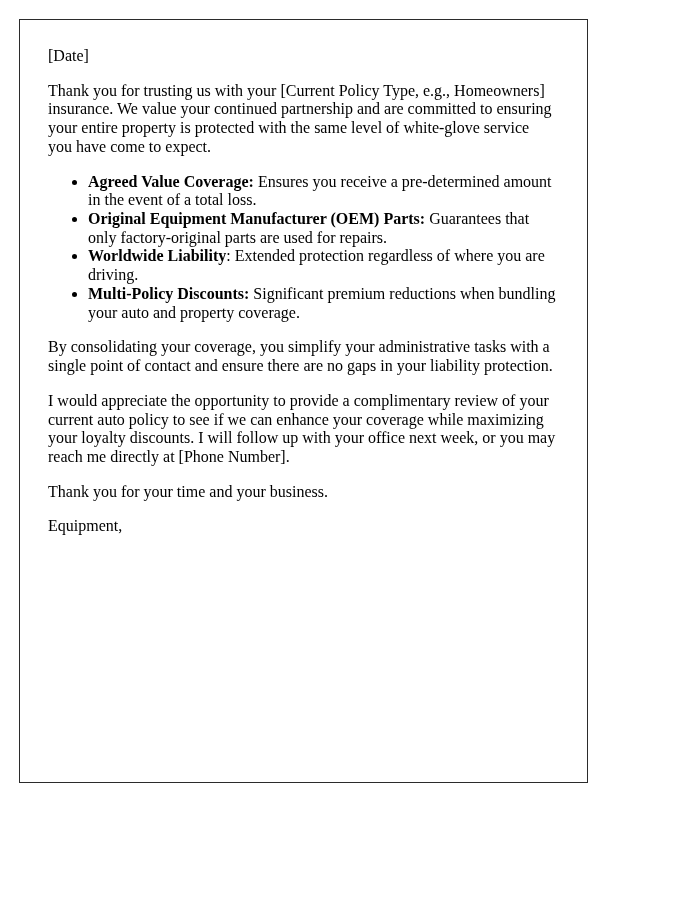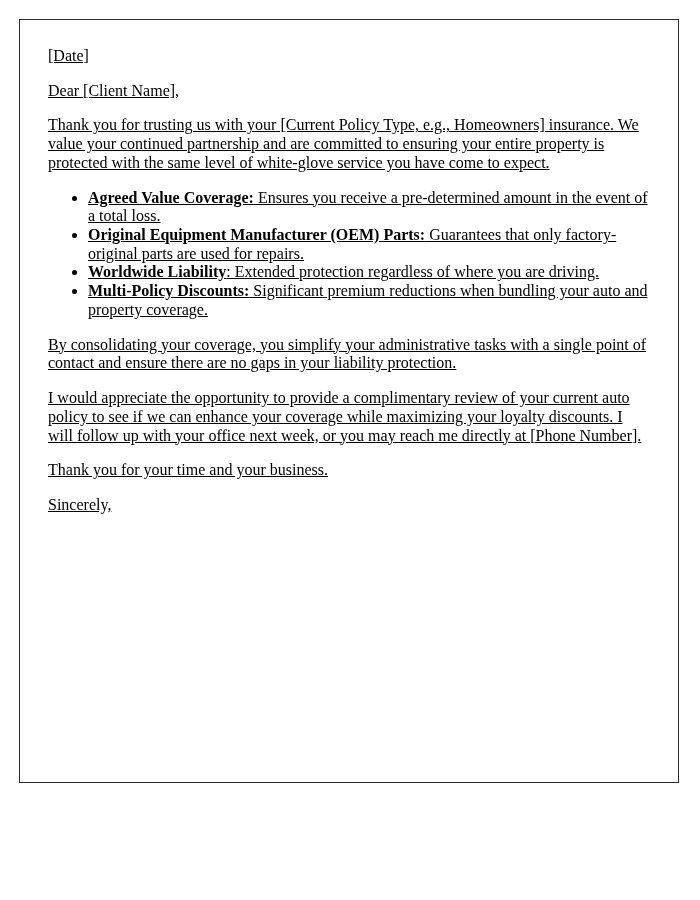--- a/index.html
+++ b/index.html
@@ -12,28 +12,27 @@
     background: #ffffff;
     position: relative;
     font-family: "Liberation Serif", "DejaVu Serif", serif;
     color: #000000;
     -webkit-font-smoothing: antialiased;
   }
   .letter-page {
     position: absolute;
     left: 19px;
     top: 19px;
-    width: 660px;
+    width: 569px;
     height: 764px;
     box-sizing: border-box;
     border: 1px solid var(--border-color, #2b2b2b);
     background: var(--page-bg, #ffffff);
     padding: 27px 30px 0 28px;
     overflow: hidden;
-    text-decoration: underline;
   }
   .letter-body p {
     margin: 16px 0;
     font-size: 16px;
     line-height: 1.17;
     color: var(--text-color, #000000);
   }
   .letter-body > :first-child {
     margin-top: 0;
   }
@@ -49,26 +48,25 @@
   .letter-body strong {
     font-weight: bold;
   }
 </style>
 </head>
 <body>
 
 <div class="letter-page">
   <div class="letter-body" id="letter-body">
       <p>[Date]</p>
-      <p>Dear [Client Name],</p>
       <p>Thank you for trusting us with your [Current Policy Type, e.g., Homeowners] insurance. We value your continued partnership and are committed to ensuring your entire property is protected with the same level of white-glove service you have come to expect.</p>
       <ul>
         <li><strong>Agreed Value Coverage:</strong> Ensures you receive a pre-determined amount in the event of a total loss.</li>
         <li><strong>Original Equipment Manufacturer (OEM) Parts:</strong> Guarantees that only factory-original parts are used for repairs.</li>
         <li><strong>Worldwide Liability</strong>: Extended protection regardless of where you are driving.</li>
         <li><strong>Multi-Policy Discounts:</strong> Significant premium reductions when bundling your auto and property coverage.</li>
       </ul>
       <p>By consolidating your coverage, you simplify your administrative tasks with a single point of contact and ensure there are no gaps in your liability protection.</p>
       <p>I would appreciate the opportunity to provide a complimentary review of your current auto policy to see if we can enhance your coverage while maximizing your loyalty discounts. I will follow up with your office next week, or you may reach me directly at [Phone Number].</p>
       <p>Thank you for your time and your business.</p>
-      <p>Sincerely,</p>
+      <p>Equipment,</p>
     </div>
 </div>
 
 </body></html>

